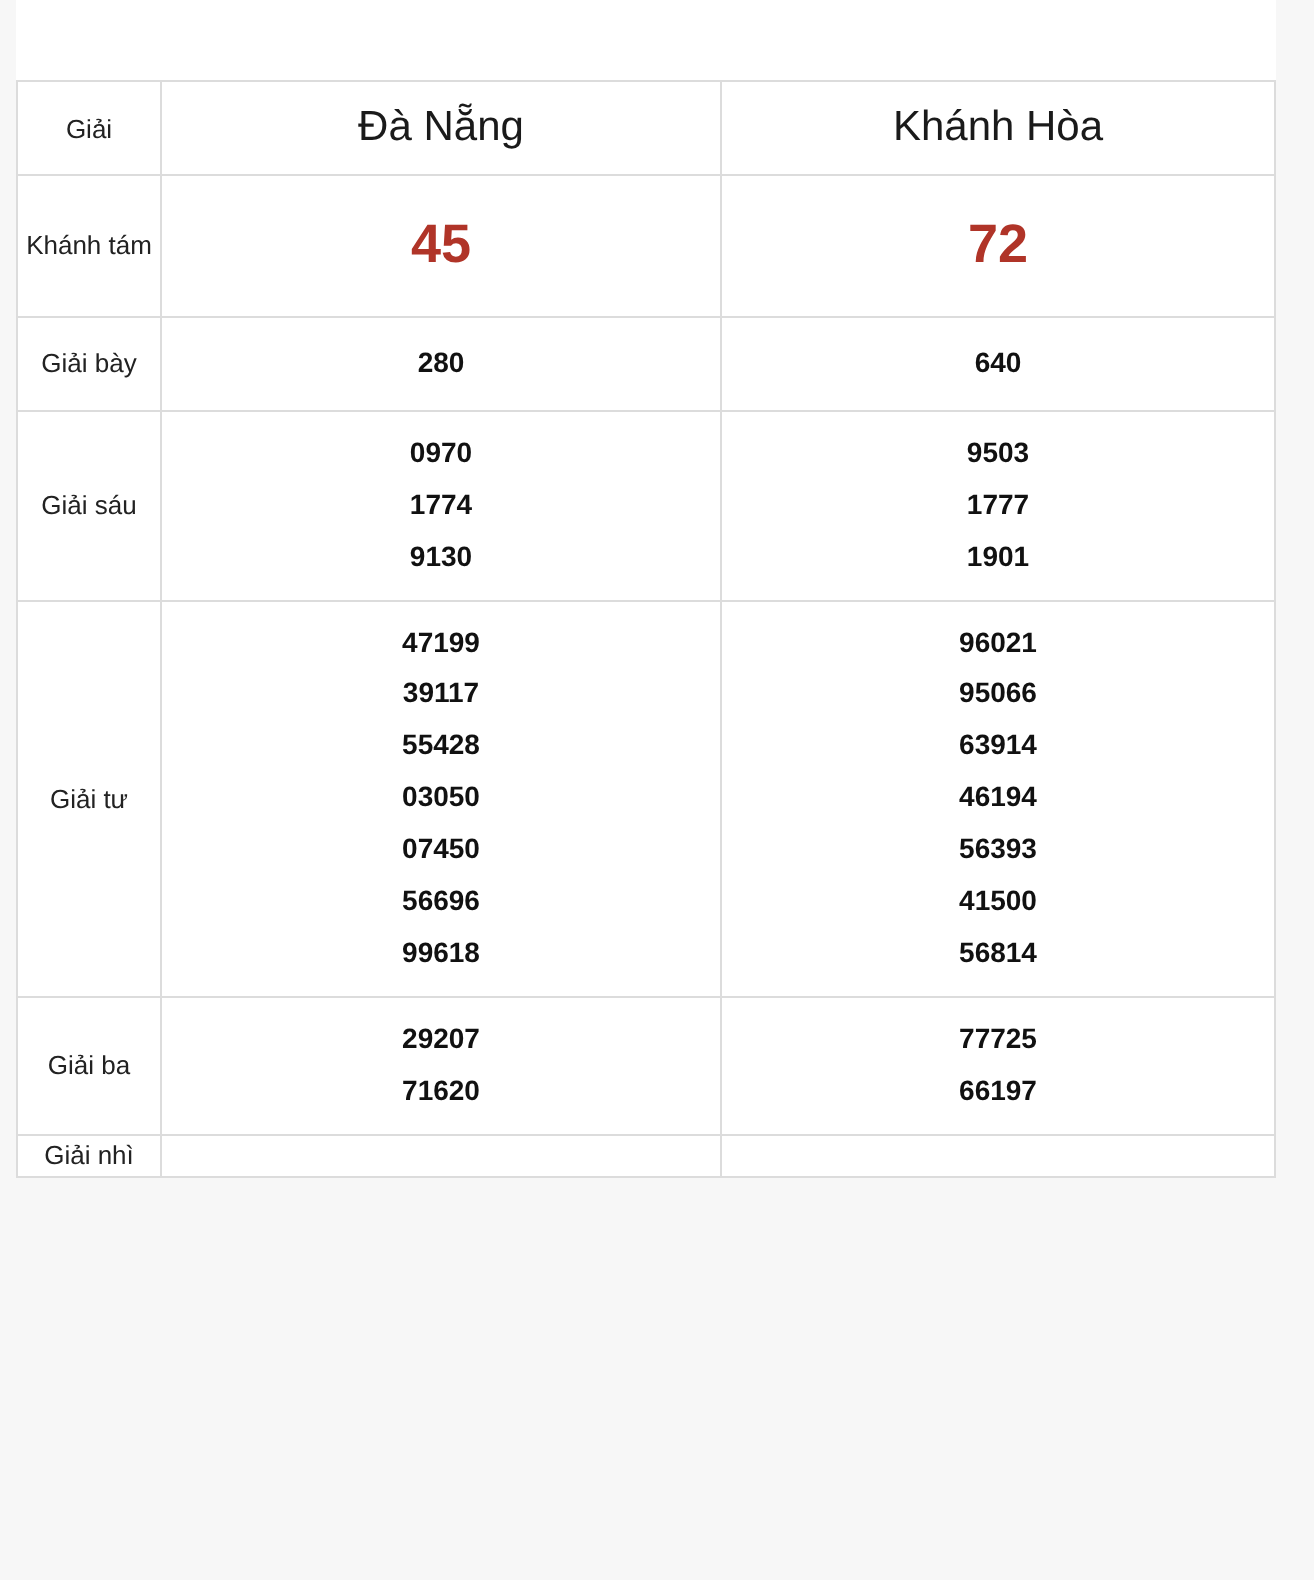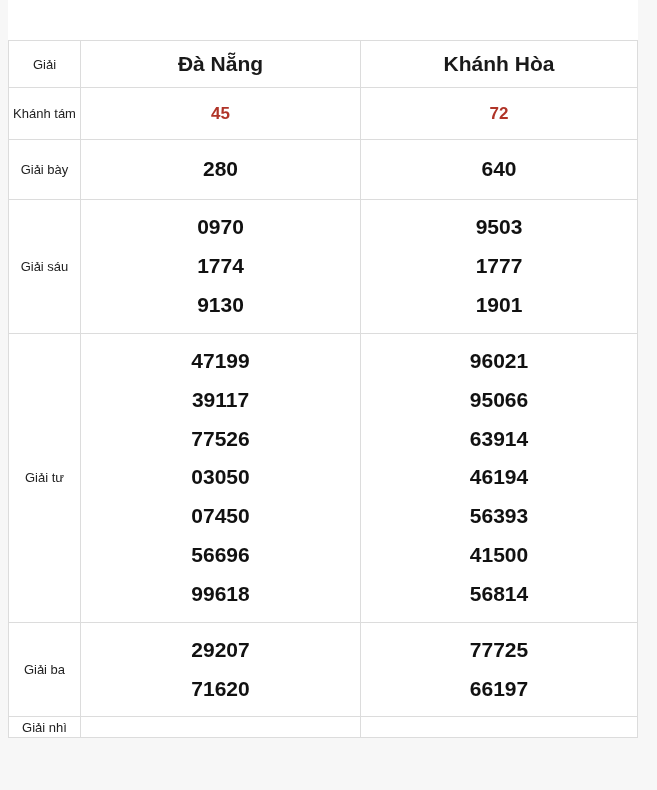--- a/index.html
+++ b/index.html
@@ -52,40 +52,40 @@
 
   .prize-label {
     text-align: center;
     font-size: 13px;
     color: #222222;
     font-weight: normal;
   }
   .province-name {
     text-align: center;
     font-size: 21px;
-    font-weight: bold;
+    font-weight: normal;
     color: #1a1a1a;
     height: 46px;
   }
   .nums {
     text-align: center;
-    font-size: 21px;
+    font-size: 14px;
     font-weight: bold;
     color: #111111;
   }
   .nums .n {
     display: block;
     line-height: 1.85;
   }
 
   
   .hl {
     color: #b03428;
   }
-  .hl.nums { font-size: 17px; }
+  .hl.nums { font-size: 27px; }
 </style>
 </head>
 <body>
 
 <div class="page">
 
   <table class="result-table">
     <colgroup>
       <col class="col-label">
       <col class="col-prov-a">
@@ -131,21 +131,21 @@
             <span class="n">9503</span>
             <span class="n">1777</span>
             <span class="n">1901</span>
           </td>
         </tr>
         <tr>
           <td class="prize-label">Giải tư</td>
           <td class="nums" style="padding-top: 8px; padding-bottom: 8px; text-align: center;">
             <span class="n">47199</span>
             <span class="n">39117</span>
-            <span class="n">77526</span>
+            <span class="n">55428</span>
             <span class="n">03050</span>
             <span class="n">07450</span>
             <span class="n">56696</span>
             <span class="n">99618</span>
           </td>
           <td class="nums" style="padding-top: 8px; padding-bottom: 8px;">
             <span class="n">96021</span>
             <span class="n">95066</span>
             <span class="n">63914</span>
             <span class="n">46194</span>

